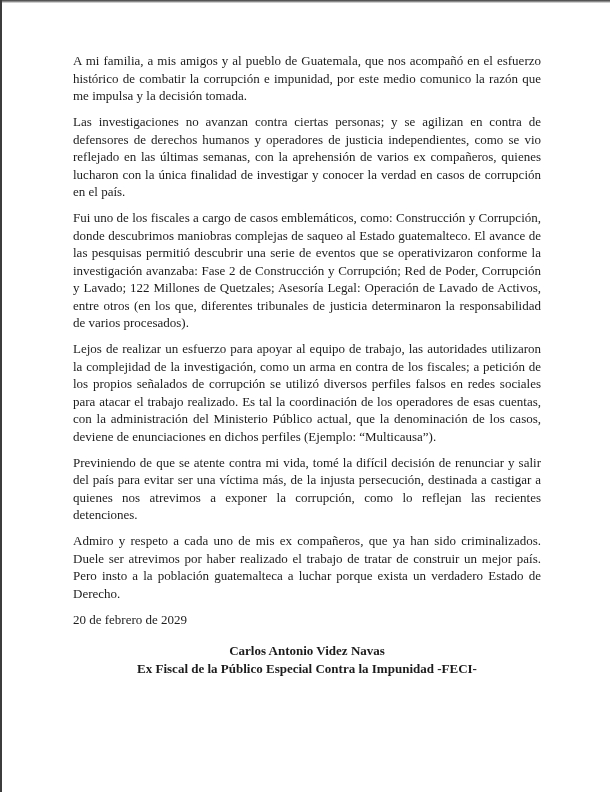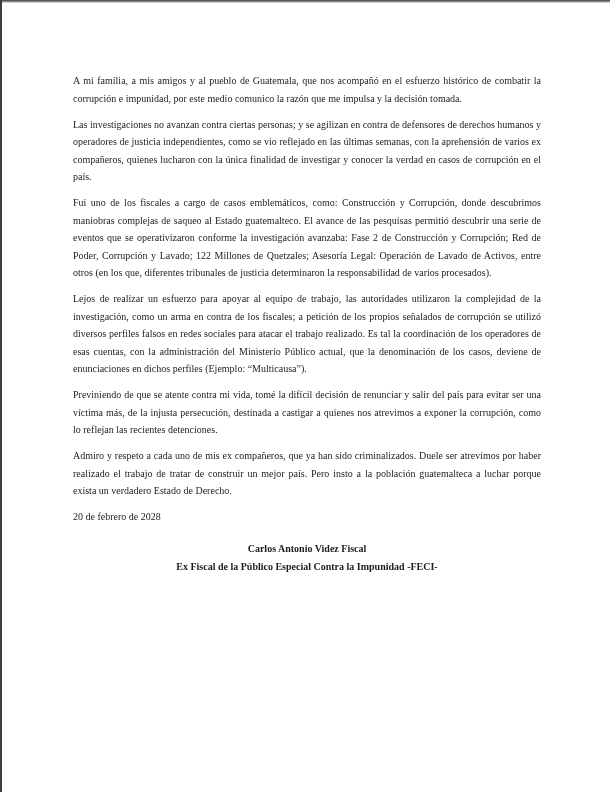--- a/index.html
+++ b/index.html
@@ -23,23 +23,23 @@
     }
     .edge-left {
       position: absolute;
       left: 0; top: 0;
       width: 2px; height: 792px;
       background: #3c3c3c;
     }
     .page {
       position: absolute;
       left: 73px;
-      top: 72px;
+      top: 52px;
       width: 468px;
-      font-size: 10px;
+      font-size: 13px;
       line-height: 17.5px;
     }
     .page p {
       margin: 0 0 8.5px 0;
       text-align: justify;
       hyphens: none;
     }
     .page p.date {
       text-align: left;
       margin-bottom: 14px;
@@ -59,18 +59,18 @@
 <div class="edge-top"></div>
 <div class="edge-left"></div>
 
 <div class="page">
   <p>A mi familia, a mis amigos y al pueblo de Guatemala, que nos acompañó en el esfuerzo histórico de combatir la corrupción e impunidad, por este medio comunico la razón que me impulsa y la decisión tomada.</p>
   <p>Las investigaciones no avanzan contra ciertas personas; y se agilizan en contra de defensores de derechos humanos y operadores de justicia independientes, como se vio reflejado en las últimas semanas, con la aprehensión de varios ex compañeros, quienes lucharon con la única finalidad de investigar y conocer la verdad en casos de corrupción en el país.</p>
   <p>Fui uno de los fiscales a cargo de casos emblemáticos, como: Construcción y Corrupción, donde descubrimos maniobras complejas de saqueo al Estado guatemalteco. El avance de las pesquisas permitió descubrir una serie de eventos que se operativizaron conforme la investigación avanzaba: Fase 2 de Construcción y Corrupción; Red de Poder, Corrupción y Lavado; 122 Millones de Quetzales; Asesoría Legal: Operación de Lavado de Activos, entre otros (en los que, diferentes tribunales de justicia determinaron la responsabilidad de varios procesados).</p>
   <p>Lejos de realizar un esfuerzo para apoyar al equipo de trabajo, las autoridades utilizaron la complejidad de la investigación, como un arma en contra de los fiscales; a petición de los propios señalados de corrupción se utilizó diversos perfiles falsos en redes sociales para atacar el trabajo realizado. Es tal la coordinación de los operadores de esas cuentas, con la administración del Ministerio Público actual, que la denominación de los casos, deviene de enunciaciones en dichos perfiles (Ejemplo: “Multicausa”).</p>
   <p>Previniendo de que se atente contra mi vida, tomé la difícil decisión de renunciar y salir del país para evitar ser una víctima más, de la injusta persecución, destinada a castigar a quienes nos atrevimos a exponer la corrupción, como lo reflejan las recientes detenciones.</p>
   <p>Admiro y respeto a cada uno de mis ex compañeros, que ya han sido criminalizados. Duele ser atrevimos por haber realizado el trabajo de tratar de construir un mejor país. Pero insto a la población guatemalteca a luchar porque exista un verdadero Estado de Derecho.</p>
-  <p class="date">20 de febrero de 2028</p>
+  <p class="date">20 de febrero de 2029</p>
   <div class="signature">
-    <div>Carlos Antonio Videz Fiscal</div>
+    <div>Carlos Antonio Videz Navas</div>
     <div>Ex Fiscal de la Público Especial Contra la Impunidad -FECI-</div>
   </div>
 </div>
 
 </body></html>

